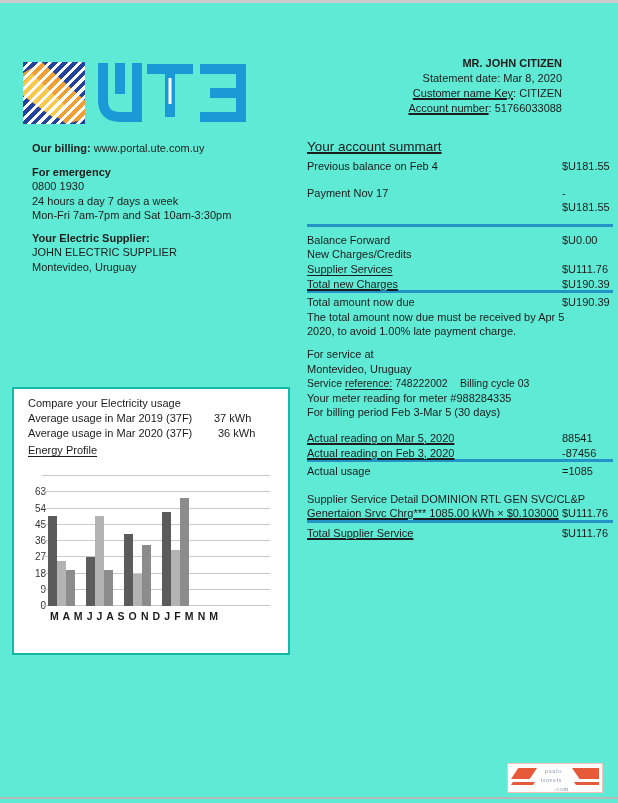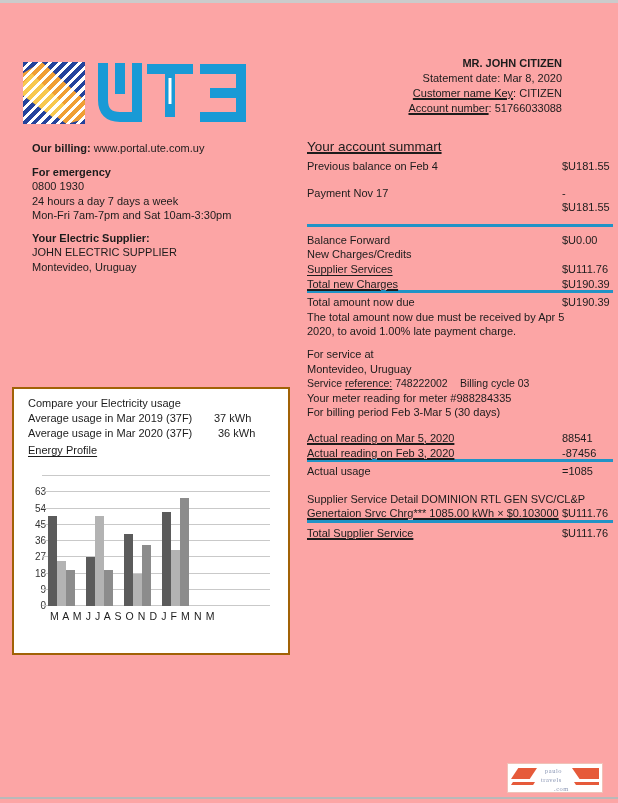--- a/index.html
+++ b/index.html
@@ -1,16 +1,16 @@
 <!DOCTYPE html>
 <html><head>
 <meta charset="utf-8">
 <style>
   html,body { margin:0; padding:0; background:#ffffff; }
-  .page { position:relative; width:618px; height:803px; background:#fca5a5; overflow:hidden;
+  .page { position:relative; width:618px; height:803px; background:#5eead4; overflow:hidden;
           font-family:"Liberation Sans", sans-serif; font-size:11px; color:#1c1c1c; }
   .top-strip { position:absolute; top:0; left:0; width:618px; height:3px; background:#cbcbcb; }
   .bottom-line { position:absolute; top:797px; left:0; width:618px; height:2px; background:#b9b9b9; }
 
   
   .logo { position:absolute; left:23px; top:62px; display:flex; gap:11px; }
   .logo-square { position:relative; width:62px; height:62px; overflow:hidden;
                  background:repeating-linear-gradient(135deg,#24439c 0 4px,#ffffff 4px 7px); }
   .logo-orange { position:absolute; inset:0;
                  background:repeating-linear-gradient(135deg,#f09f34 0 4px,rgba(255,255,255,0) 4px 7px);
@@ -36,34 +36,34 @@
   .rc-title { font-size:13.5px; margin-bottom:5px; }
   .r { position:relative; line-height:14.6px; min-height:14.6px; }
   .amt { position:absolute; left:255px; top:0; }
   .rule { height:3px; background:#2193c6; }
   .gap12 { height:12px; } .gap8 { height:8px; } .gap11 { height:11px; } .gap13 { height:13px; }
   .small-row { font-size:10.5px; line-height:14px; }
   .bcycle { position:absolute; left:153px; top:0; }
 
   
   .cbox { position:absolute; left:12px; top:387px; width:274px; height:264px;
-          border:2px solid #a16207; background:#fff; }
+          border:2px solid #14b8a6; background:#fff; }
   .cbox-inner { position:relative; width:100%; height:100%; }
   .cmp { position:absolute; left:14px; top:7px; line-height:15px; }
   .cmp-row { position:relative; width:250px; }
   .cmp-val { position:absolute; left:186px; top:0; }
   .profile { margin-top:2px; }
 
   .yaxis { position:absolute; left:8px; top:87px; width:26px; height:130px; }
   .ytick { position:absolute; right:2px; width:24px; text-align:right; font-size:10px; color:#333; }
   .plot { position:absolute; left:28px; top:87px; width:228px; height:130px; }
   .gridline { position:absolute; left:0; width:228px; height:1px; background:#c9c9c9; }
   .bar { position:absolute; bottom:0; width:9px; }
   .xlabels { position:absolute; left:36px; top:221px; font-size:10.5px; color:#1c1c1c;
-             letter-spacing:0.6px; white-space:nowrap; }
+             letter-spacing:0.6px; white-space:nowrap;font-weight:bold; }
 
   
   .wm { position:absolute; left:507px; top:763px; width:94px; height:28px;
         border:1px solid #f0c2b8; background:#fff; }
   .wm-shape { position:absolute; background:#e65a3a; }
   .wm-l1 { left:3px;  top:4px;  width:26px; height:11px; clip-path:polygon(28% 0,100% 0,72% 100%,0 100%); }
   .wm-l2 { left:3px;  top:18px; width:24px; height:3px;  clip-path:polygon(8% 0,100% 0,92% 100%,0 100%); }
   .wm-r1 { right:3px; top:4px;  width:27px; height:11px; clip-path:polygon(0 0,100% 0,100% 100%,28% 100%); }
   .wm-r2 { right:3px; top:18px; width:25px; height:3px;  clip-path:polygon(0 0,100% 0,100% 100%,8% 100%); }
   .wm-text { position:absolute; left:31px; top:3px; width:36px; font-family:"Liberation Serif", serif;

